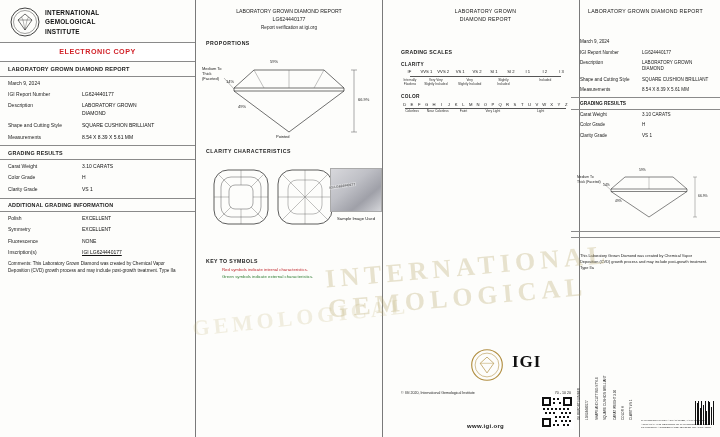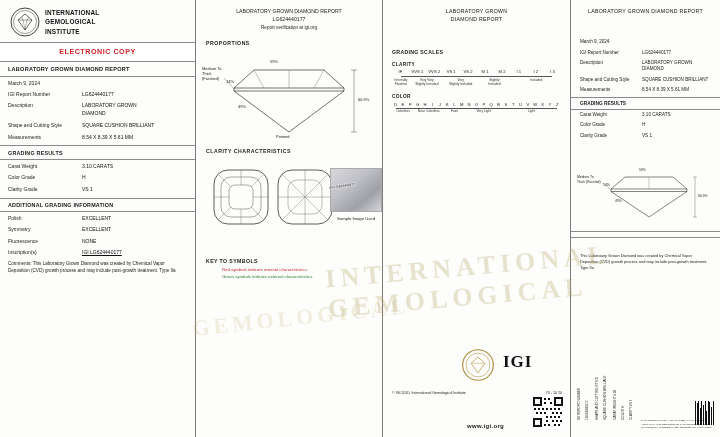--- a/index.html
+++ b/index.html
@@ -11,21 +11,21 @@
     color:#1a1a1a;
     font-size:5px;
     overflow:hidden;
   }
   .page { position:relative; width:720px; height:437px; background:#fdfdfb;text-decoration:underline; }
 
   
   .col { position:absolute; top:0; bottom:0; border-right:1px solid #7a7a7a; }
   #col1 { left:0; width:196px; }
   #col2 { left:196px; width:187px; }
-  #col3 { left:383px; width:188px; }
+  #col3 { left:392px; width:188px; }
   #col4 { left:571px; width:149px; border-right:none; }
 
   .colhead {
     text-align:center; font-size:5.2px; letter-spacing:.3px;
     padding-top:7px; line-height:1.55; color:#111;
   }
 
   
   .logo-wrap { display:flex; align-items:center; gap:5px; padding:7px 8px 5px 10px; }
   .igi-mark { width:30px; height:30px; flex:0 0 30px; position:relative; }

